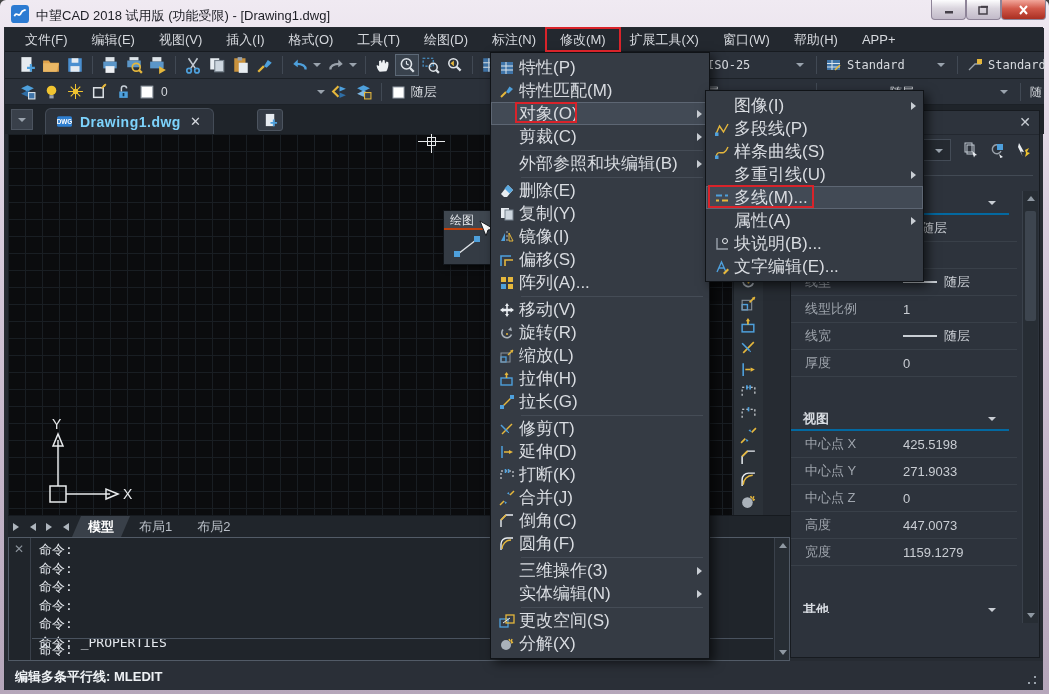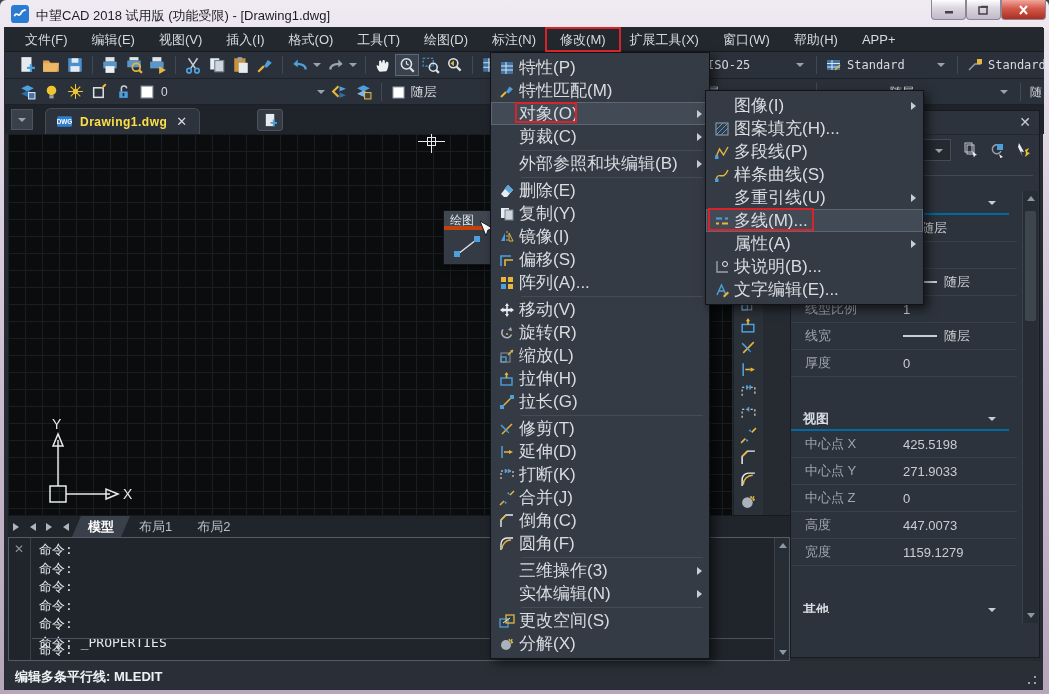--- a/index.html
+++ b/index.html
@@ -39,38 +39,38 @@
   .rightbar2 { position:absolute; left:690px; top:3px; display:flex; align-items:center; gap:4px; }
   .lndash { display:inline-block; width:58px; height:0; border-top:2px solid #c9ced4; margin-right:6px; }
   .spacer150 { width:148px; }
   
   .tabbar { position:absolute; left:5px; top:105px; width:1039px; height:29px; background:#1f242a; }
   .tablist-btn { position:absolute; left:6px; top:4px; width:22px; height:21px; background:#39404a;
     border:1px solid #4c545f; display:flex; align-items:center; justify-content:center; }
   .doctab { position:absolute; left:40px; top:3px; height:26px; padding:0 10px; background:#2d333c;
     border:1px solid #444c57; border-bottom:none; border-radius:6px 6px 0 0;
     display:flex; align-items:center; gap:7px; }
-  .doctab .tlabel { font-size:12px; font-weight:bold; color:#fde047; letter-spacing:.5px; }
+  .doctab .tlabel { font-size:14px; font-weight:bold; color:#7dd3fc; letter-spacing:.5px; }
   .doctab .tclose { color:#d6dae0; font-size:13px; font-weight:bold; padding:0 2px; }
   .newtab-btn { position:absolute; left:252px; top:4px; width:26px; height:22px; background:#333a44;
     border:1px solid #4c545f; border-radius:3px; display:flex; align-items:center; justify-content:center; }
   
   .canvas { position:absolute; left:8px; top:134px; width:724px; height:381px; background:#0b0c0e;
     background-image:
       repeating-linear-gradient(90deg,#191e23 0,#191e23 1px,transparent 1px,transparent 17px),
       repeating-linear-gradient(180deg,#191e23 0,#191e23 1px,transparent 1px,transparent 17px); }
   .crosshair-v { position:absolute; left:431px; top:134px; width:1px; height:19px; background:#e8eaec; z-index:3; }
   .crosshair-h { position:absolute; left:418px; top:141px; width:27px; height:1px; background:#e8eaec; z-index:3; }
   .pickbox { position:absolute; left:427px; top:137px; width:9px; height:9px; border:1px solid #e8eaec; z-index:3; }
   .ucs { position:absolute; left:40px; top:408px; z-index:3; }
   .ucs-label { position:absolute; color:#e8eaec; font-size:14px; z-index:3; }
   
   .flyout { position:absolute; left:443px; top:210px; width:57px; height:55px; background:#343b44;
     border:1px solid #11151a; box-shadow:2px 2px 6px rgba(0,0,0,.55); z-index:5; }
-  .flyout .fhead { height:19px; background:#3f4750; border-bottom:4px solid #c2410c;
+  .flyout .fhead { height:19px; background:#3f4750; border-bottom:2px solid #c2410c;
     font-size:12px; color:#e3e6ea; padding-left:6px; line-height:19px; }
   .cursor-arrow { position:absolute; left:478px; top:220px; z-index:6; }
   
   .vtoolbar { position:absolute; left:733px; top:134px; width:30px; height:381px; background:#2b3138;
     border-left:1px solid #1c2127; display:flex; flex-direction:column; align-items:center; padding-top:4px; }
   .vbtn { width:24px; height:22px; display:flex; align-items:center; justify-content:center; }
   
   .ltabs { position:absolute; left:8px; top:515px; width:782px; height:22px; background:#20252b;
     display:flex; align-items:stretch; border-top:1px solid #161a1f; }
   .lnav { width:16px; display:flex; align-items:center; justify-content:center; }
@@ -979,29 +979,20 @@
 
   <div class="popup" id="object-submenu">
       <div class="pmitem">
         <span class="micon"></span>
         <span class="mlabel">图像(I)</span>
         <span class="subarrow"></span>
       </div>
       <div class="pmitem">
         <span class="micon">
           <svg viewBox="0 0 16 16" width="16" height="16" style="display:block">
-            <rect x="2" y="2" width="12" height="12" fill="none" stroke="#9aa2ab"></rect>
-            <path d="M2 9l7-7M2 14L14 2M7 14l7-7" stroke="#4ea0dc" fill="none"></path>
-          </svg>
-        </span>
-        <span class="mlabel">图案填充(H)...</span>
-      </div>
-      <div class="pmitem">
-        <span class="micon">
-          <svg viewBox="0 0 16 16" width="16" height="16" style="display:block">
             <path d="M2 13l3.5-8 4 6L14 3" fill="none" stroke="#e5b73c" stroke-width="1.4"></path>
             <rect x="1" y="11.5" width="3.5" height="3.5" fill="#4ea0dc"></rect>
           </svg>
         </span>
         <span class="mlabel">多段线(P)</span>
       </div>
       <div class="pmitem">
         <span class="micon">
           <svg viewBox="0 0 16 16" width="16" height="16" style="display:block">
             <path d="M2 13C4 3 9 15 14 3" fill="none" stroke="#e5b73c" stroke-width="1.4"></path>

